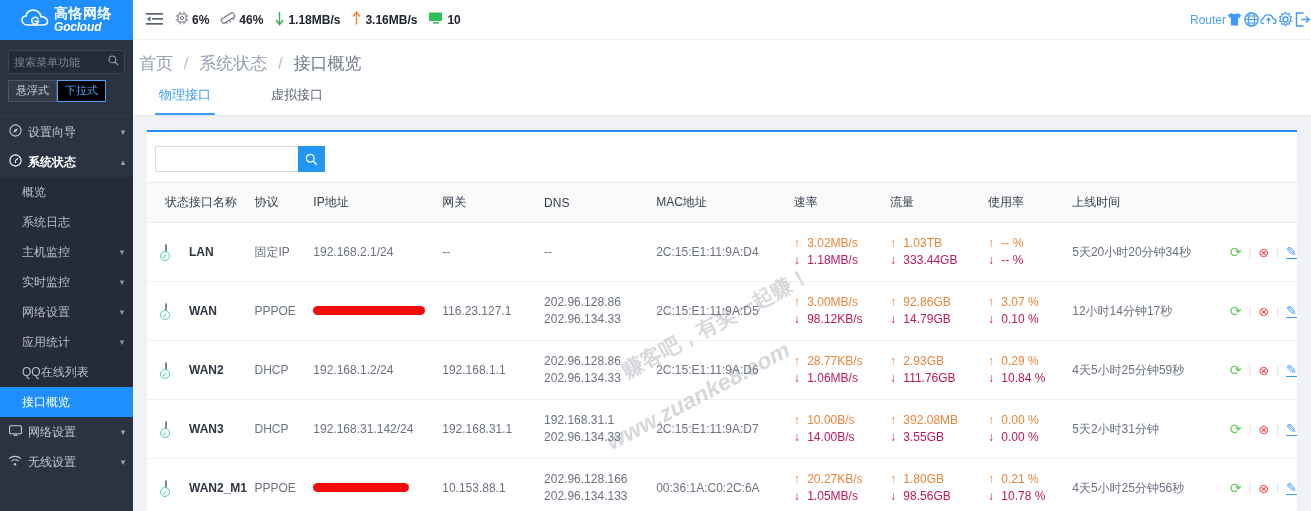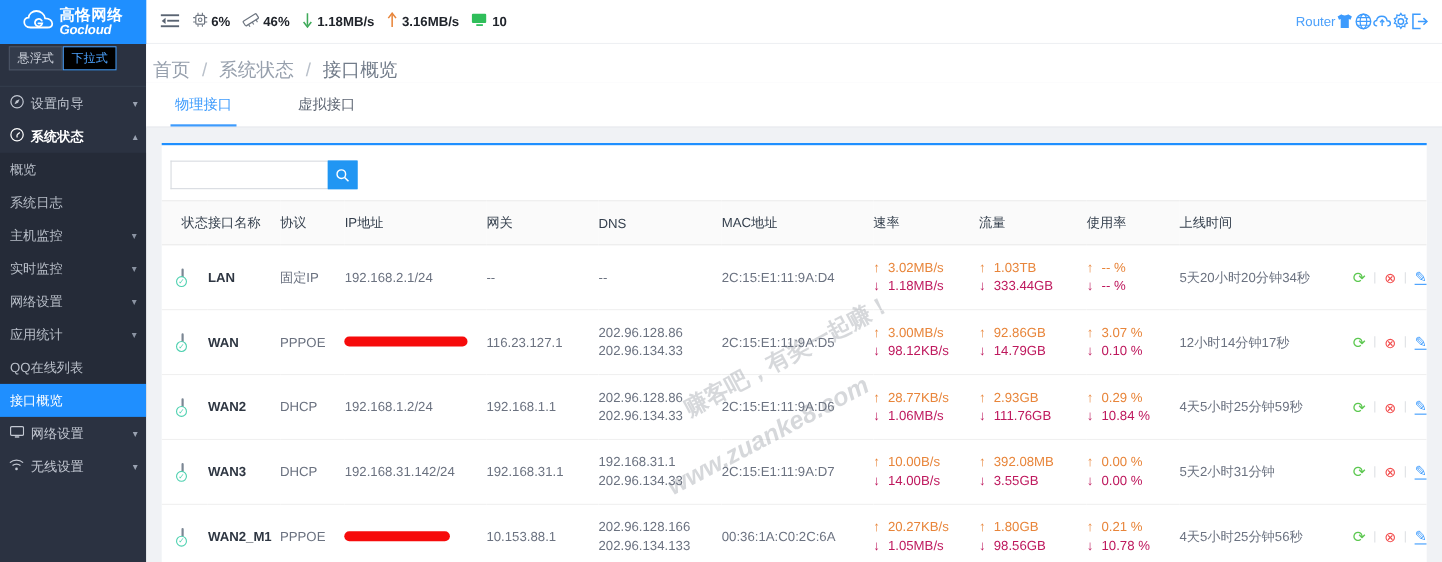--- a/index.html
+++ b/index.html
@@ -32,21 +32,21 @@
   .collapse-btn {
     margin-left: 10px; width: 22px; height: 22px;
     display: flex; align-items: center; justify-content: center;
     color: #5a6472; cursor: pointer;
   }
   .stats { display: flex; align-items: center; gap: 4px; margin-left: 10px; }
   .stat { display: flex; align-items: center; gap: 3px; margin-right: 7px; }
   .stat .val { font-size: 12px; font-weight: bold; color: #20242b; white-space: nowrap; }
   .topbar-right {
     margin-left: auto; display: flex; align-items: center; 
-    padding-right: 12px; color: #3d9bfd;
+    color: #3d9bfd;
   }
   .topbar-right .rlabel { font-size: 12px; color: #4ba0fb; }
   .ticon { width: 17px; height: 17px; display: block; cursor: pointer; }
 
   
   .sidebar {
     position: absolute; left: 0; top: 40px; width: 133px; height: 471px;
     background: #2b3241; overflow: hidden;
   }
   .search-wrap { padding: 10px 8px 4px 8px; }
@@ -72,21 +72,21 @@
     display: flex; align-items: center; height: 30px;
     color: #c3c8d2; font-size: 12px; cursor: pointer; position: relative;
   }
   .mitem .mico { width: 26px; text-align: center; flex: 0 0 26px; color: #c3c8d2; }
   .mitem .mlabel { flex: 1; }
   .mitem .marrow { width: 20px; text-align: center; font-size: 9px; color: #9aa2b1; }
   .mitem.top { padding-left: 2px; }
   .submenu { background: #252b38; }
   .sitem {
     display: flex; align-items: center; height: 30px;
-    padding-left: 9px; color: #b9bfc9; font-size: 12px; cursor: pointer;
+    padding-left: 22px; color: #b9bfc9; font-size: 12px; cursor: pointer;
   }
   .sitem .slabel { flex: 1; }
   .sitem .sarrow { width: 22px; text-align: center; font-size: 9px; color: #8b93a2; }
   .sitem.active { background: #1f8fff; color: #fff; }
   .divline { height: 1px; background: #343c4c; }
 
   
   .content {
     position: absolute; left: 133px; top: 40px;
     width: 1178px; height: 471px; background: #f0f2f5;
@@ -312,20 +312,31 @@
         <svg width="17" height="17" viewBox="0 0 17 17">
           <path d="M9.5 2 L2.5 2 L2.5 15 L9.5 15" fill="none" stroke="#3d9bfd" stroke-width="1.4"></path>
           <line x1="7" y1="8.5" x2="15" y2="8.5" stroke="#3d9bfd" stroke-width="1.4"></line>
           <path d="M12 5.5 L15.2 8.5 L12 11.5" fill="none" stroke="#3d9bfd" stroke-width="1.4"></path>
         </svg>
       </span>
     </div>
   </div>
 
   <div class="sidebar">
+    <div class="search-wrap">
+      <div class="search-box">
+        <input type="text" placeholder="搜索菜单功能" style="">
+        <span>
+          <svg width="11" height="11" viewBox="0 0 11 11">
+            <circle cx="4.4" cy="4.4" r="3.4" fill="none" stroke="#98a0ae" stroke-width="1.1"></circle>
+            <line x1="7" y1="7" x2="10.2" y2="10.2" stroke="#98a0ae" stroke-width="1.1"></line>
+          </svg>
+        </span>
+      </div>
+    </div>
     <div class="seg-wrap">
       <span class="seg">悬浮式</span>
       <span class="seg active">下拉式</span>
     </div>
 
     <div class="menu">
       <div class="divline"></div>
 
       <div class="mitem top">
         <span class="mico">

